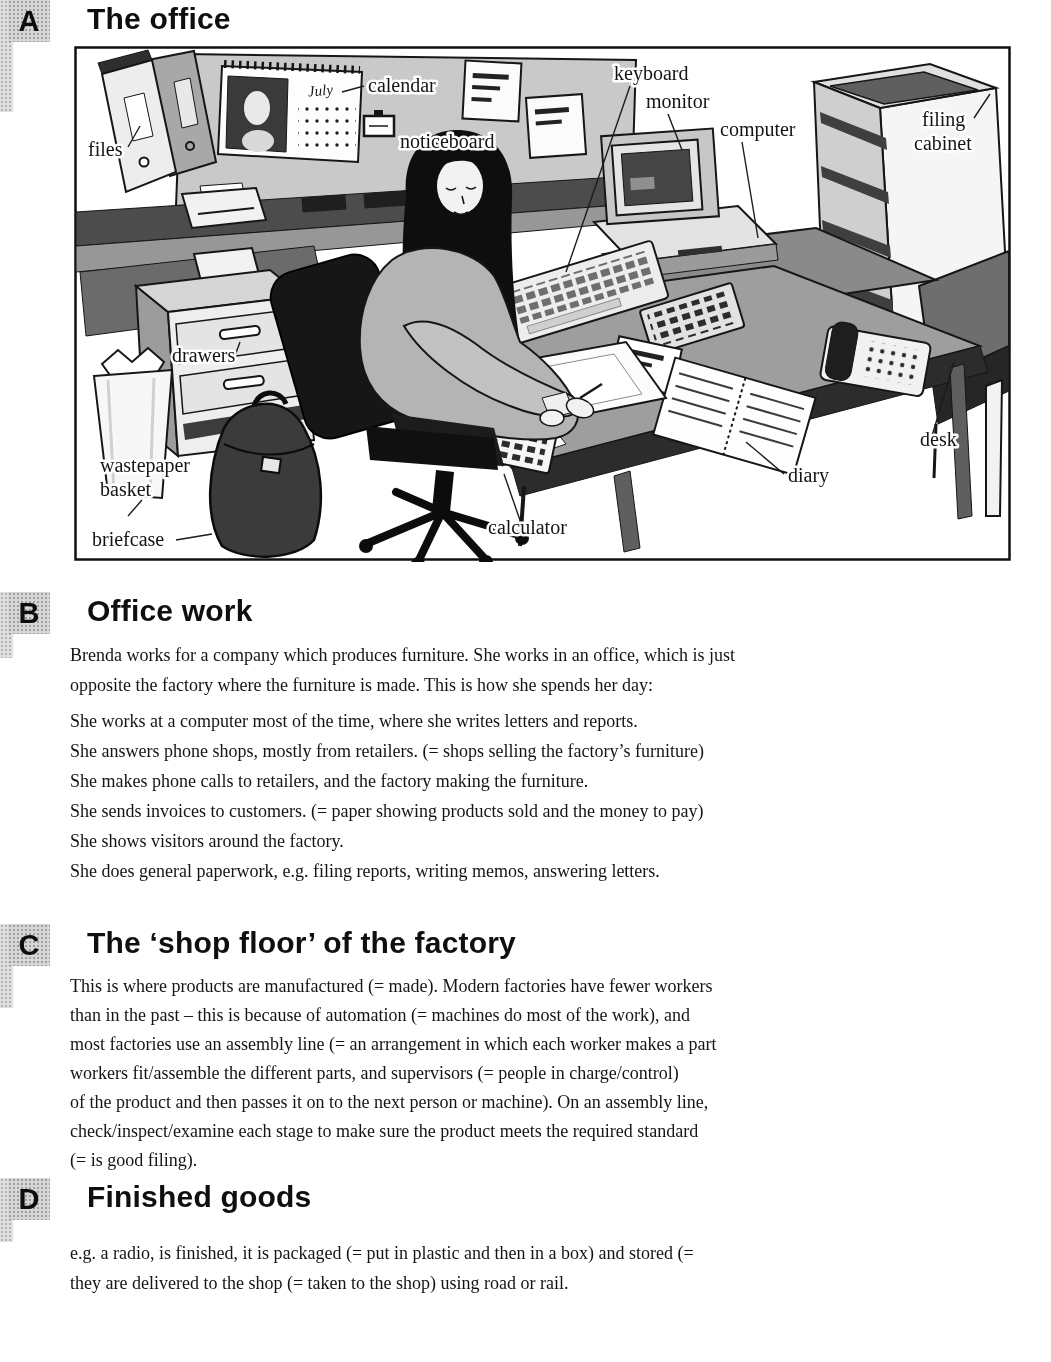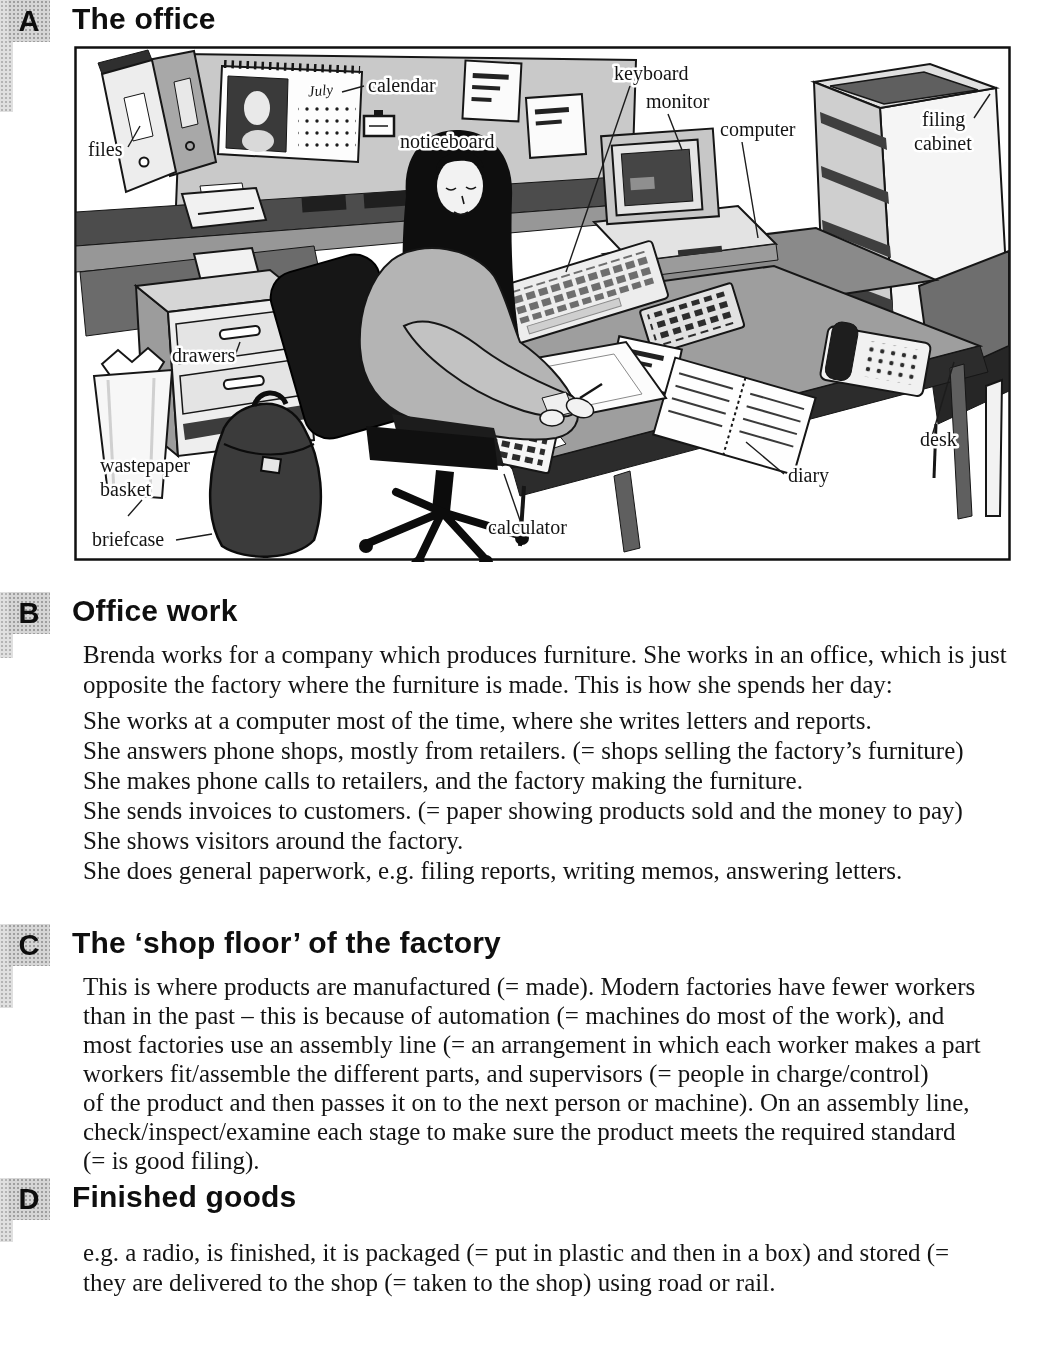--- a/index.html
+++ b/index.html
@@ -14,24 +14,24 @@
     background-image:radial-gradient(#9f9f9f 1px,rgba(0,0,0,0) 1.3px);
     background-size:4px 4px;
   }
   .edge-strip{
     position:absolute;left:0;width:13px;
     background-color:#e0e0e0;
     background-image:radial-gradient(#b4b4b4 1px,rgba(0,0,0,0) 1.3px);
     background-size:4px 4px;
   }
   .sec-title{
-    position:absolute;left:72px;font-family:"Liberation Sans",sans-serif;font-weight:700;
+    position:absolute;left:87px;font-family:"Liberation Sans",sans-serif;font-weight:700;
     font-size:30px;letter-spacing:.2px;color:#0f0f0f;white-space:nowrap;text-align:right;
   }
-  .para{position:absolute;left:83px;width:968px;font-size:25px;line-height:30px}
+  .para{position:absolute;left:70px;width:968px;font-size:18px;line-height:30px}
   #c-para{line-height:29px}
   .line{white-space:nowrap}
   .b{font-weight:normal}
   .i{font-style:italic}
   #illustration{position:absolute;left:74px;top:46px;width:938px;height:516px}
   svg text{font-family:"Liberation Serif",serif}
   .lbl{font-size:20px;fill:#141414;paint-order:stroke;stroke:#ffffff;stroke-width:5px;stroke-linejoin:round}
   .script{font-size:15px;font-style:italic;fill:#1a1a1a;paint-order:stroke;stroke:#fff;stroke-width:3px}
   .lead{stroke:#1c1c1c;stroke-width:1.4;fill:none}
 </style>

